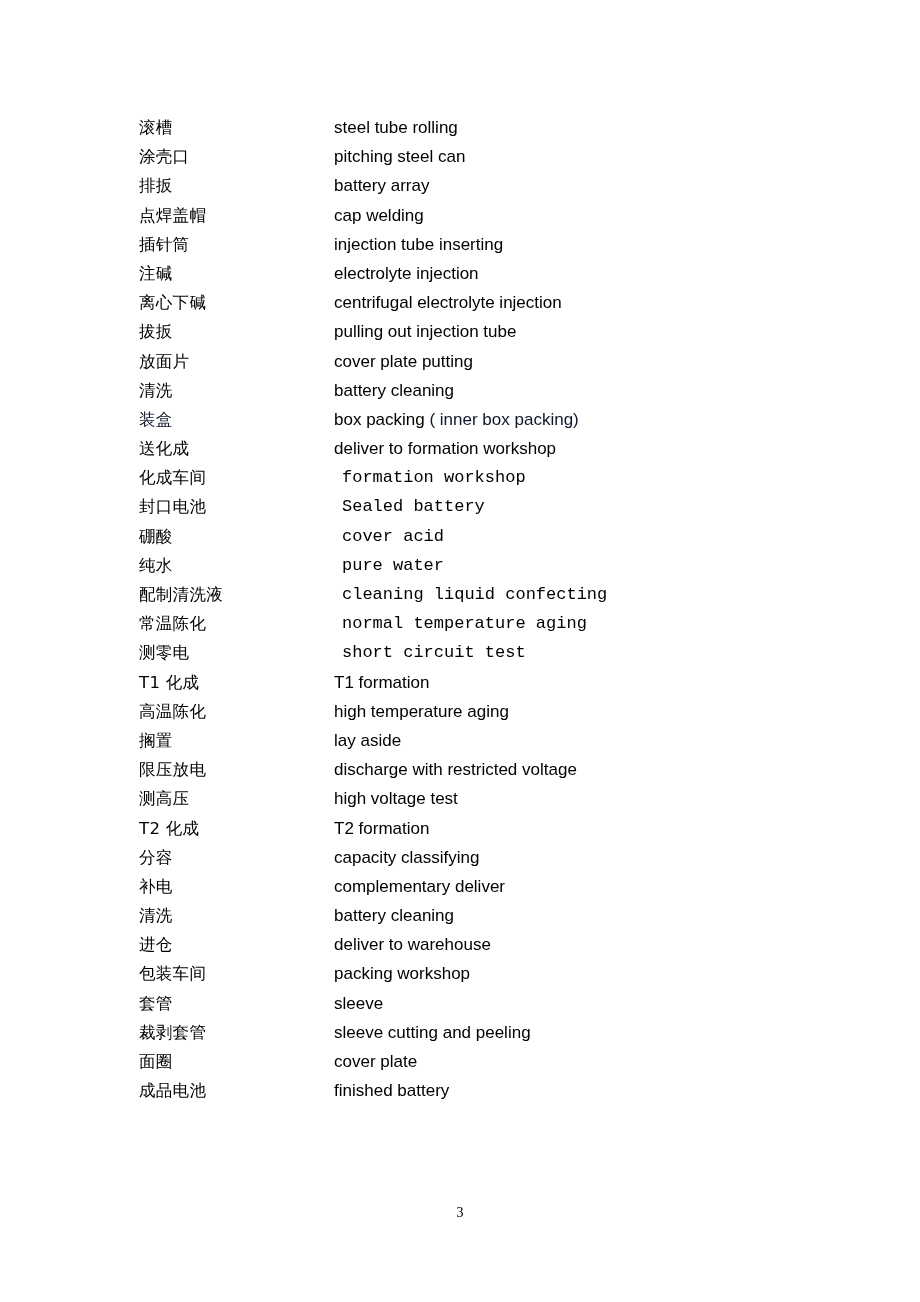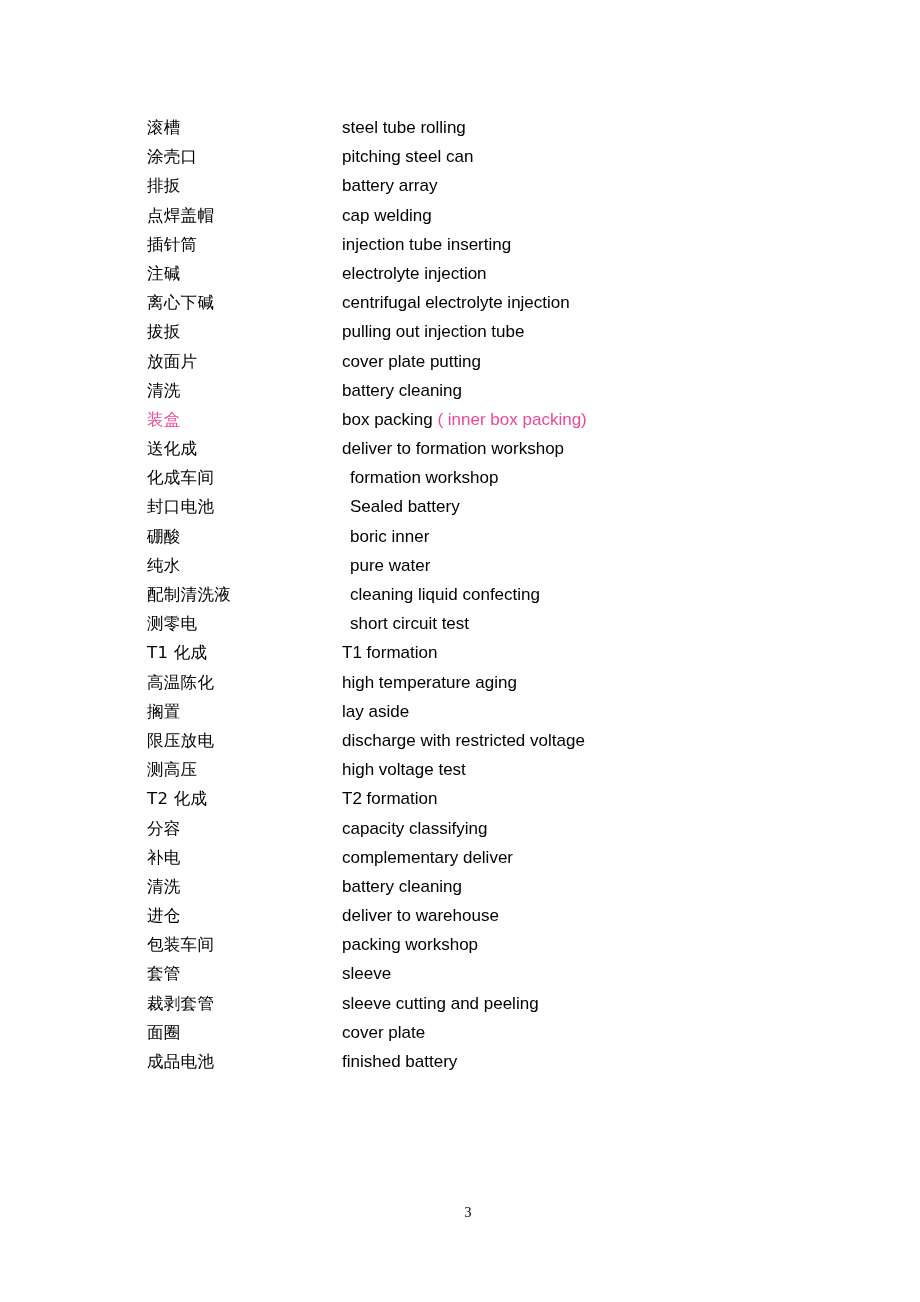--- a/index.html
+++ b/index.html
@@ -11,21 +11,21 @@
     width: 920px;
     height: 1302px;
     position: relative;
     font-family: "Liberation Sans", "DejaVu Sans", sans-serif;
     color: #000000;
     overflow: hidden;
   }
 
   #page {
     position: absolute;
-    left: 8px;
+    left: 0;
     top: 0;
     width: 736px;
     height: 1302px;
     background: #ffffff;
     border-radius: 25px;
   }
 
   #glossary {
     position: absolute;
     left: 139px;
@@ -52,25 +52,26 @@
 
   .gloss {
     display: inline-block;
     vertical-align: top;
     font-family: "Liberation Sans", "DejaVu Sans", sans-serif;
     font-size: 17px;
   }
 
   .row.indented .gloss {
     padding-left: 8px;
+    font-family: Liberation Mono, monospace;
   }
 
   .row.highlight .term,
   .gloss .accent {
-    color: #ec4899;
+    color: #0f172a;
   }
 
   #page-number {
     position: absolute;
     left: 0;
     top: 1205px;
     width: 920px;
     text-align: center;
     font-family: "Liberation Serif", "DejaVu Serif", serif;
     font-size: 14px;
@@ -90,23 +91,24 @@
       <div class="row"><span class="term">插针筒</span><span class="gloss">injection tube inserting</span></div>
       <div class="row"><span class="term">注碱</span><span class="gloss">electrolyte injection</span></div>
       <div class="row"><span class="term">离心下碱</span><span class="gloss">centrifugal electrolyte injection</span></div>
       <div class="row"><span class="term">拔扳</span><span class="gloss">pulling out injection tube</span></div>
       <div class="row"><span class="term">放面片</span><span class="gloss">cover plate putting</span></div>
       <div class="row"><span class="term">清洗</span><span class="gloss">battery cleaning</span></div>
       <div class="row highlight"><span class="term">装盒</span><span class="gloss"><span>box packing </span><span class="accent">( inner box packing)</span></span></div>
       <div class="row"><span class="term">送化成</span><span class="gloss">deliver to formation workshop</span></div>
       <div class="row indented"><span class="term">化成车间</span><span class="gloss">formation workshop</span></div>
       <div class="row indented"><span class="term">封口电池</span><span class="gloss">Sealed battery</span></div>
-      <div class="row indented"><span class="term">硼酸</span><span class="gloss">boric inner</span></div>
+      <div class="row indented"><span class="term">硼酸</span><span class="gloss">cover acid</span></div>
       <div class="row indented"><span class="term">纯水</span><span class="gloss">pure water</span></div>
       <div class="row indented"><span class="term">配制清洗液</span><span class="gloss">cleaning liquid confecting</span></div>
+      <div class="row indented"><span class="term">常温陈化</span><span class="gloss">normal temperature aging</span></div>
       <div class="row indented"><span class="term">测零电</span><span class="gloss">short circuit test</span></div>
       <div class="row"><span class="term">T1 化成</span><span class="gloss">T1 formation</span></div>
       <div class="row"><span class="term">高温陈化</span><span class="gloss">high temperature aging</span></div>
       <div class="row"><span class="term">搁置</span><span class="gloss">lay aside</span></div>
       <div class="row"><span class="term">限压放电</span><span class="gloss">discharge with restricted voltage</span></div>
       <div class="row"><span class="term">测高压</span><span class="gloss">high voltage test</span></div>
       <div class="row"><span class="term">T2 化成</span><span class="gloss">T2 formation</span></div>
       <div class="row"><span class="term">分容</span><span class="gloss">capacity classifying</span></div>
       <div class="row"><span class="term">补电</span><span class="gloss">complementary deliver</span></div>
       <div class="row"><span class="term">清洗</span><span class="gloss">battery cleaning</span></div>

